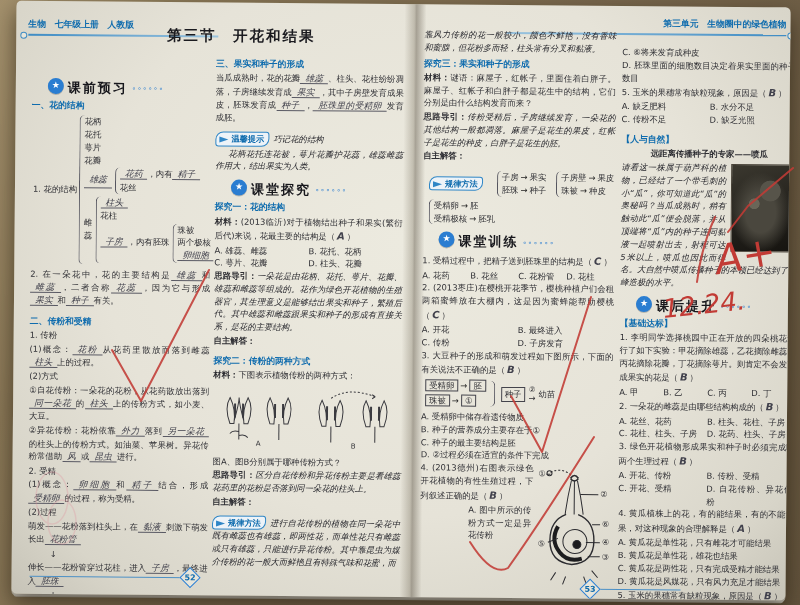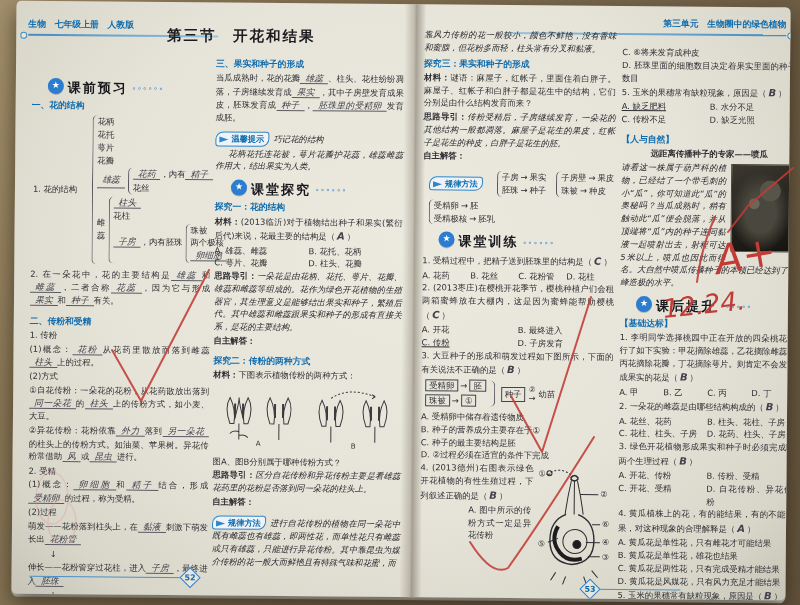--- a/index.html
+++ b/index.html
@@ -32,21 +32,21 @@
   .h-sec{color:#0f6cae;font-weight:bold;font-size:8.8px;margin:3px 0 1px;}
   .badge{display:flex;align-items:flex-end;gap:4px;margin:7px 0 5px 16px;}
   .badge .bi{flex:0 0 auto;width:16px;height:16px;border-radius:50%;background:#2a7dd1;color:#fff;
     font-size:9px;display:flex;align-items:center;justify-content:center;box-shadow:0 1px 0 rgba(0,0,0,.2);}
   .badge .bl{font-size:13px;font-weight:bold;color:#17171c;letter-spacing:2px;line-height:1;}
   .badge .bd{color:#2a7dd1;font-size:7px;letter-spacing:1px;line-height:1.4;}
   .opts{display:flex;flex-wrap:wrap;}
   .opts .opt{box-sizing:border-box;padding-right:2px;}
   
   .tree{display:flex;align-items:center;margin:2px 0 3px 2px;}
-  .t-root{flex:0 0 auto;margin-right:15px;}
+  .t-root{flex:0 0 auto;margin-right:2px;}
   .t-brace,.t-brace2{border-left:1px solid #55555f;border-radius:5px 0 0 5px;padding-left:4px;margin:1px 0;}
   .t-grp{display:flex;align-items:center;gap:3px;}
   .t-line{white-space:nowrap;}
   
   .map{margin:2px 0 2px 6px;}
   .map-row{display:flex;gap:10px;align-items:center;}
   .farr{padding:0 2px;color:#222;}
   
   .flowq3{display:flex;align-items:center;gap:3px;margin:3px 0 3px 4px;}
   .fbox{border:1px solid #44444c;padding:0 3px;white-space:nowrap;}
@@ -247,21 +247,21 @@
       <div class="opts">
           <span class="opt" style="flex: 0 0 25%;">A. 花药</span>
           <span class="opt" style="flex: 0 0 25%;">B. 花丝</span>
           <span class="opt" style="flex: 0 0 25%;">C. 花粉管</span>
           <span class="opt" style="flex: 0 0 25%;">D. 花柱</span>
         </div>
       <div class="p"><span class="seg-p">2. (2013枣庄)在樱桃开花季节，樱桃种植户们会租两箱蜜蜂放在大棚内，这是因为蜜蜂能帮助樱桃（</span><span class="seg-hp">C</span><span class="seg-p">）</span></div>
       <div class="opts">
           <span class="opt" style="flex: 0 0 50%;">A. 开花</span>
           <span class="opt" style="flex: 0 0 50%;">B. 最终进入</span>
-          <span class="opt" style="flex: 0 0 50%; text-decoration: underline;">C. 传粉</span>
+          <span class="opt" style="flex: 0 0 50%;">C. 传粉</span>
           <span class="opt" style="flex: 0 0 50%;">D. 子房发育</span>
         </div>
       <div class="p"><span class="seg-p">3. 大豆种子的形成和萌发过程如下图所示，下面的有关说法不正确的是（</span><span class="seg-hp">B</span><span class="seg-p">）</span></div>
 
       <div class="flowq3">
         <div class="fcol">
           <div style="margin-bottom:2px"><span class="fbox">受精卵</span><span class="farr">→</span><span class="fbox">胚</span></div>
           <div><span class="fbox">珠被</span><span class="farr">→</span><span class="fbox">①</span></div>
         </div>
         <div class="fjoin"></div>
@@ -314,21 +314,21 @@
         </div>
     </div>
 
     <div class="col" style="left:606px;top:40px;width:176px;">
       <div class="opts">
           <span class="opt" style="flex: 0 0 100%;">C. ⑥将来发育成种皮</span>
           <span class="opt" style="flex: 0 0 100%;">D. 胚珠里面的细胞数目决定着果实里面的种子数目</span>
         </div>
       <div class="p"><span class="seg-p">5. 玉米的果穗常有缺粒现象，原因是（</span><span class="seg-hp">B</span><span class="seg-p">）</span></div>
       <div class="opts sp">
-          <span class="opt" style="flex: 0 0 50%; text-decoration: underline;">A. 缺乏肥料</span>
+          <span class="opt" style="flex: 0 0 50%;">A. 缺乏肥料</span>
           <span class="opt" style="flex: 0 0 50%;">B. 水分不足</span>
           <span class="opt" style="flex: 0 0 50%;">C. 传粉不足</span>
           <span class="opt" style="flex: 0 0 50%;">D. 缺乏光照</span>
         </div>
       <div class="h-sec">【人与自然】</div>
       <div class="nat-title">远距离传播种子的专家——喷瓜</div>
       <div class="p">
         <span class="nphoto"></span><span><span class="seg-k">请看这一株属于葫芦科的植物，已经结了一个带毛刺的小“瓜”，你可知道此“瓜”的奥秘吗？当瓜成熟时，稍有触动此“瓜”便会脱落，并从顶端将“瓜”内的种子连同黏液一起喷射出去，射程可达5米以上，喷瓜也因此而得名。大自然中喷瓜传播种子的本领已经达到了登峰造极的水平。</span></span>
       </div>
       <div class="badge">

